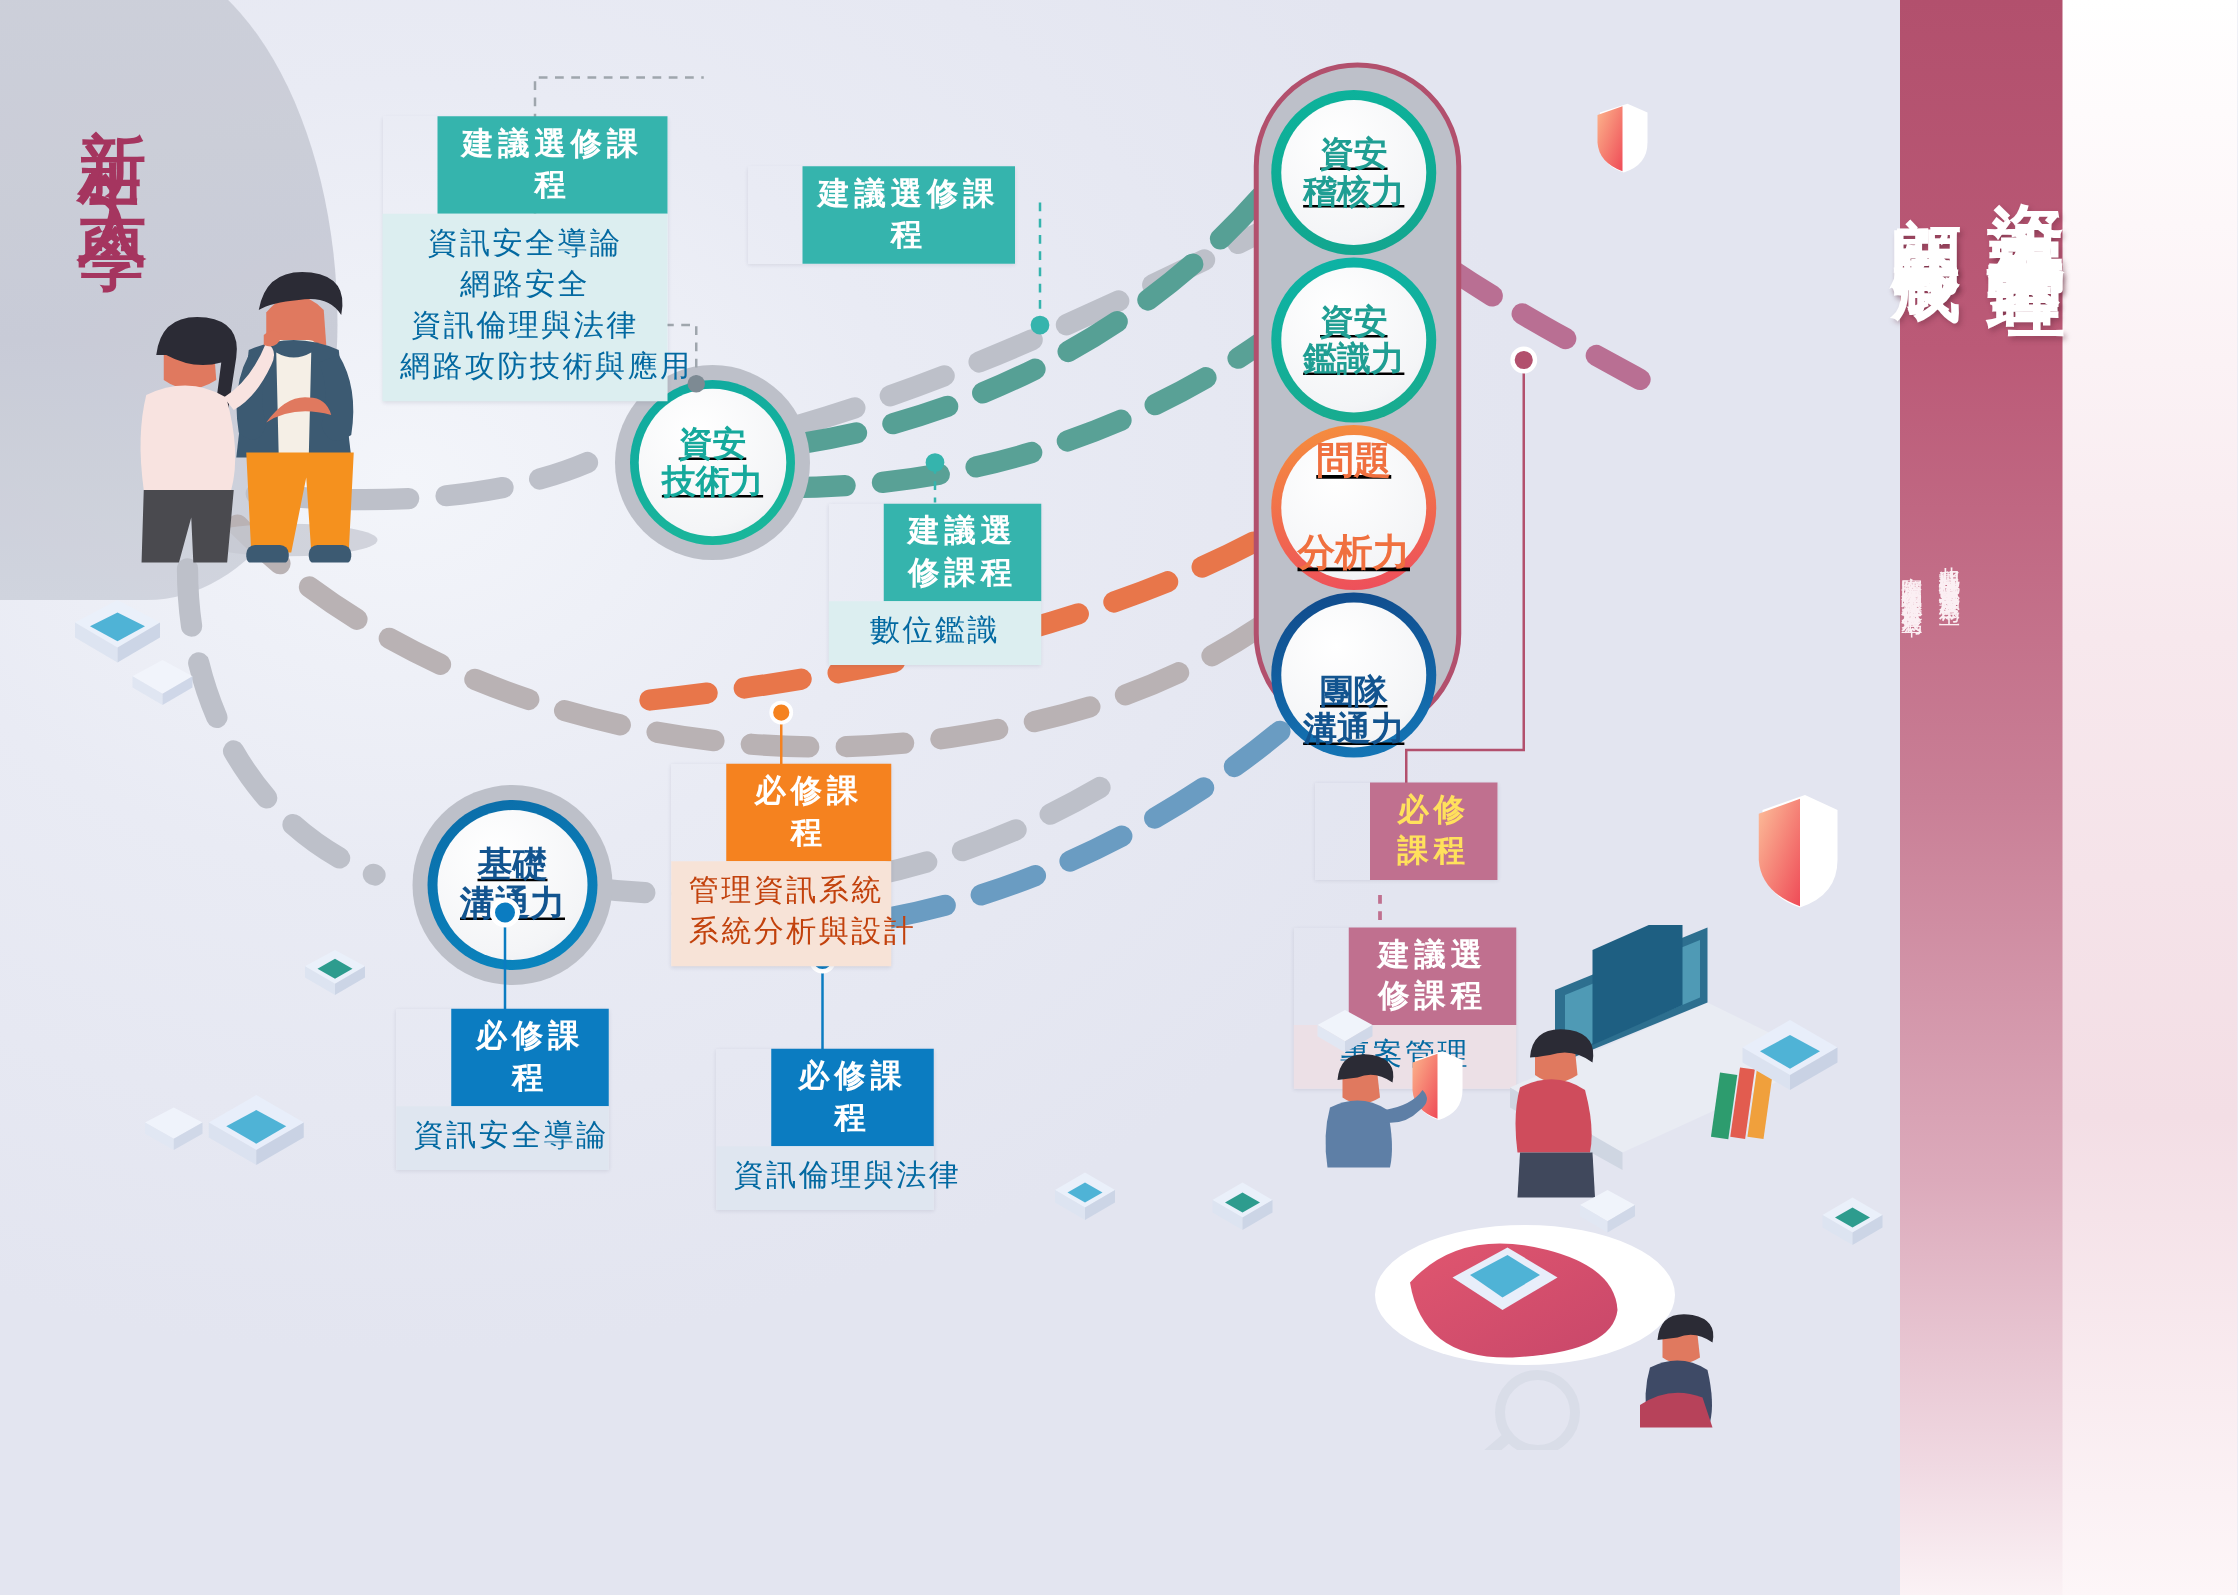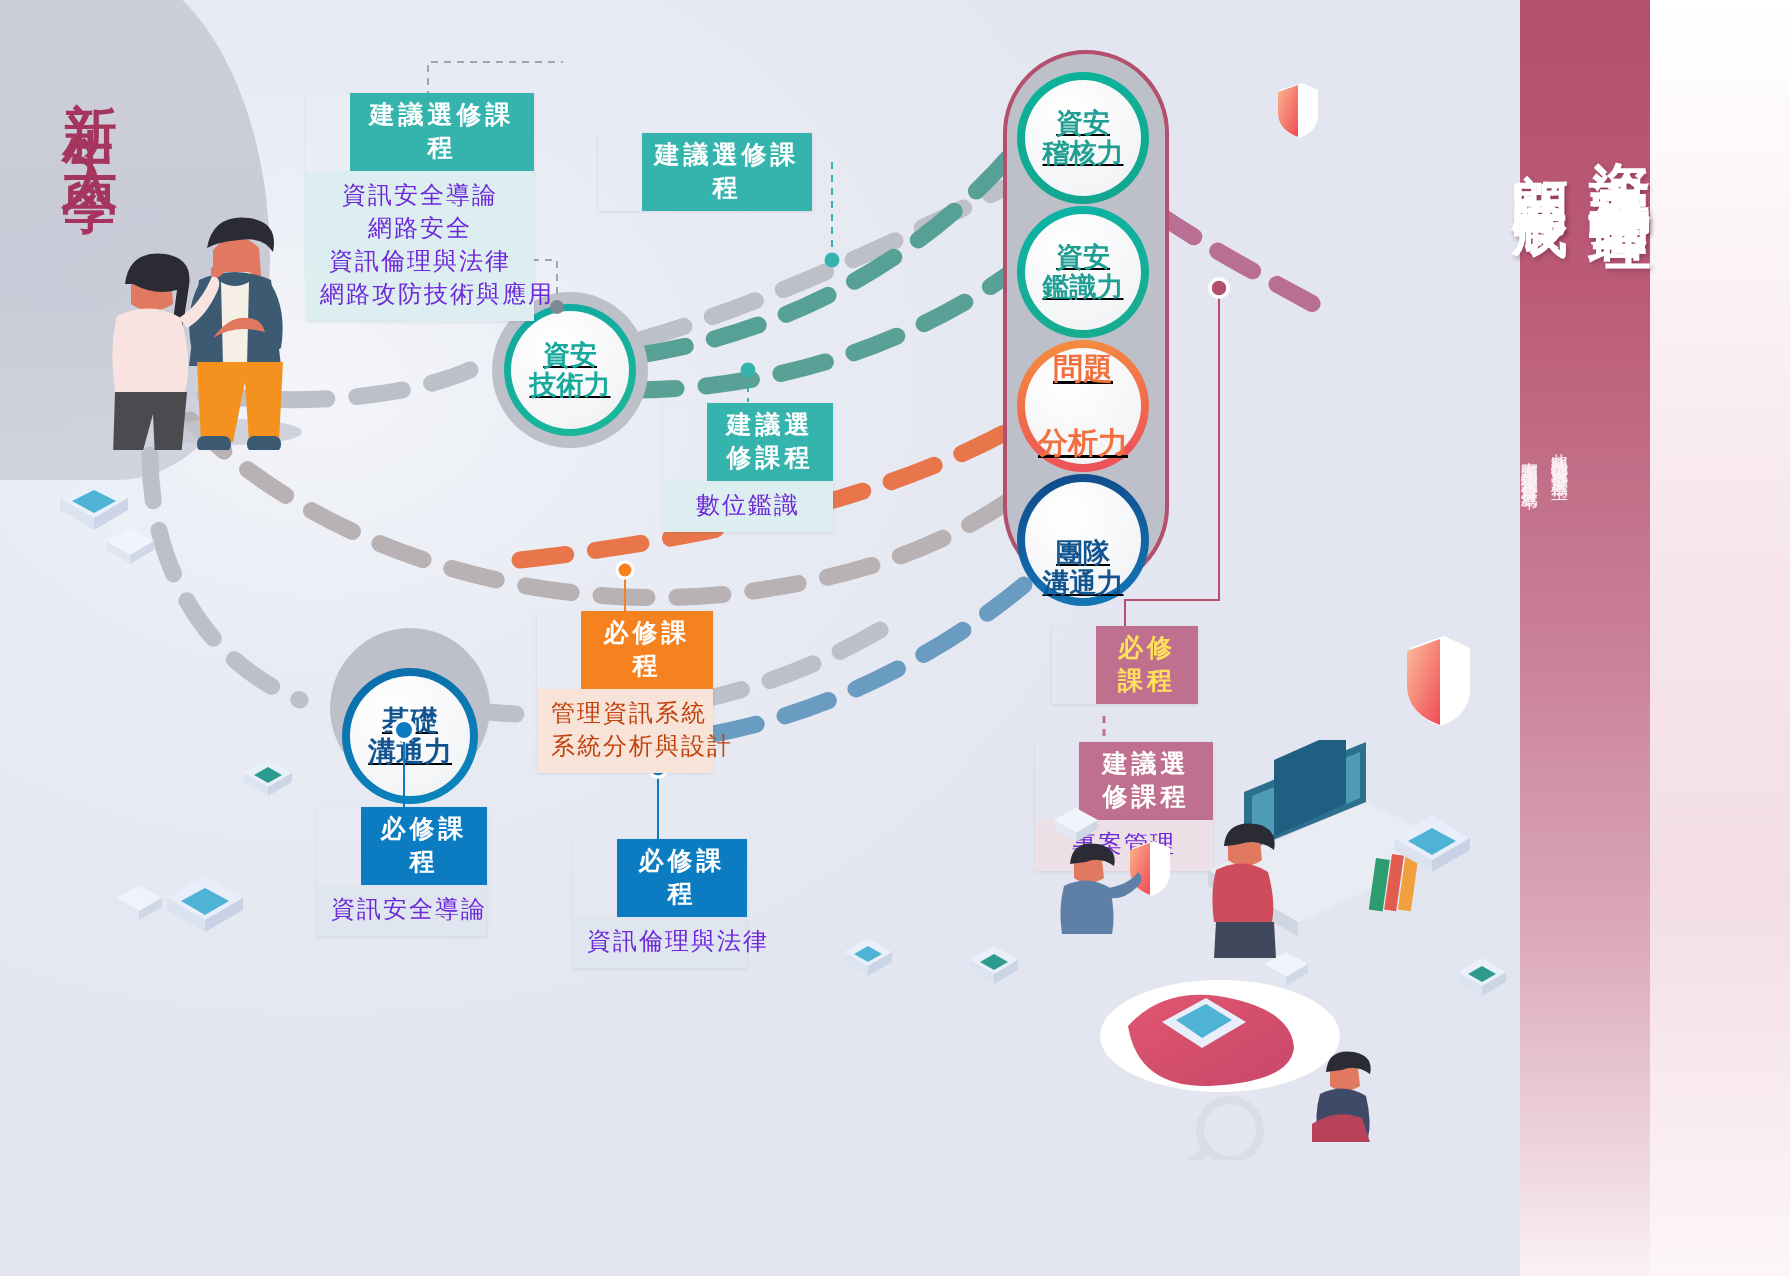--- a/index.html
+++ b/index.html
@@ -34,21 +34,21 @@
   #note-2{right:248px;top:448px;}
 
   
   #entry-title{position:absolute;left:52px;top:58px;
     writing-mode:vertical-rl;text-orientation:upright;
     font-size:55px;color:#a5355f;letter-spacing:26px;font-weight:600;}
 
   
   .card{position:absolute;box-shadow:0 1px 3px rgba(60,60,90,.12);}
   .card .hd{text-align:center;font-size:25px;letter-spacing:4px;padding:5px 12px 7px;font-weight:600;margin-left:44px;}
-  .card .bd{text-align:center;font-size:24px;letter-spacing:2px;padding:8px 14px 10px;line-height:1.38;color:#6d28d9;}
+  .card .bd{text-align:center;font-size:24px;letter-spacing:2px;padding:8px 14px 10px;line-height:1.38;color:#0369a1;}
   .card .bd div{white-space:nowrap;}
 
   .teal .hd{background:#35b4ad;color:#ffffff;}
   .teal .bd{background:#dceef0;}
   .orange .hd{background:#f5821f;color:#ffffff;}
   .orange .bd{background:#f7e3d7;color:#c2410c;}
   .blue .hd{background:#0b7cc1;color:#ffffff;}
   .blue .bd{background:#dfe6f0;}
   .rose .hd{background:#c0708f;color:#ffe15c;}
   .rose .bd{background:#ece0e6;}
@@ -129,21 +129,21 @@
   <div class="halo" style="left:492px;top:292px;width:156px;height:156px;"></div>
   <div class="node" style="left:504px;top:304px;width:132px;height:132px;
               background:linear-gradient(160deg,#0fa9a0,#1bb89a);padding:7px;box-sizing:border-box;">
     <div class="inner" style="width:100%;height:100%;font-size:27px;color:#16a99c;">
       <span>資安</span>
       <span>技術力</span>
     </div>
   </div>
 
   <div class="halo" style="left:330px;top:628px;width:160px;height:160px;"></div>
-  <div class="node" style="left:342px;top:668px;width:136px;height:136px;
+  <div class="node" style="left:342px;top:640px;width:136px;height:136px;
               background:linear-gradient(160deg,#0b6ca8,#0a87c0);padding:8px;box-sizing:border-box;">
     <div class="inner" style="width:100%;height:100%;font-size:28px;color:#12548f;">
       <span>基礎</span>
       <span>溝通力</span>
     </div>
   </div>
 
   <div id="capsule"></div>
 
   <div class="node" style="left:1017px;top:72px;width:132px;height:132px;

